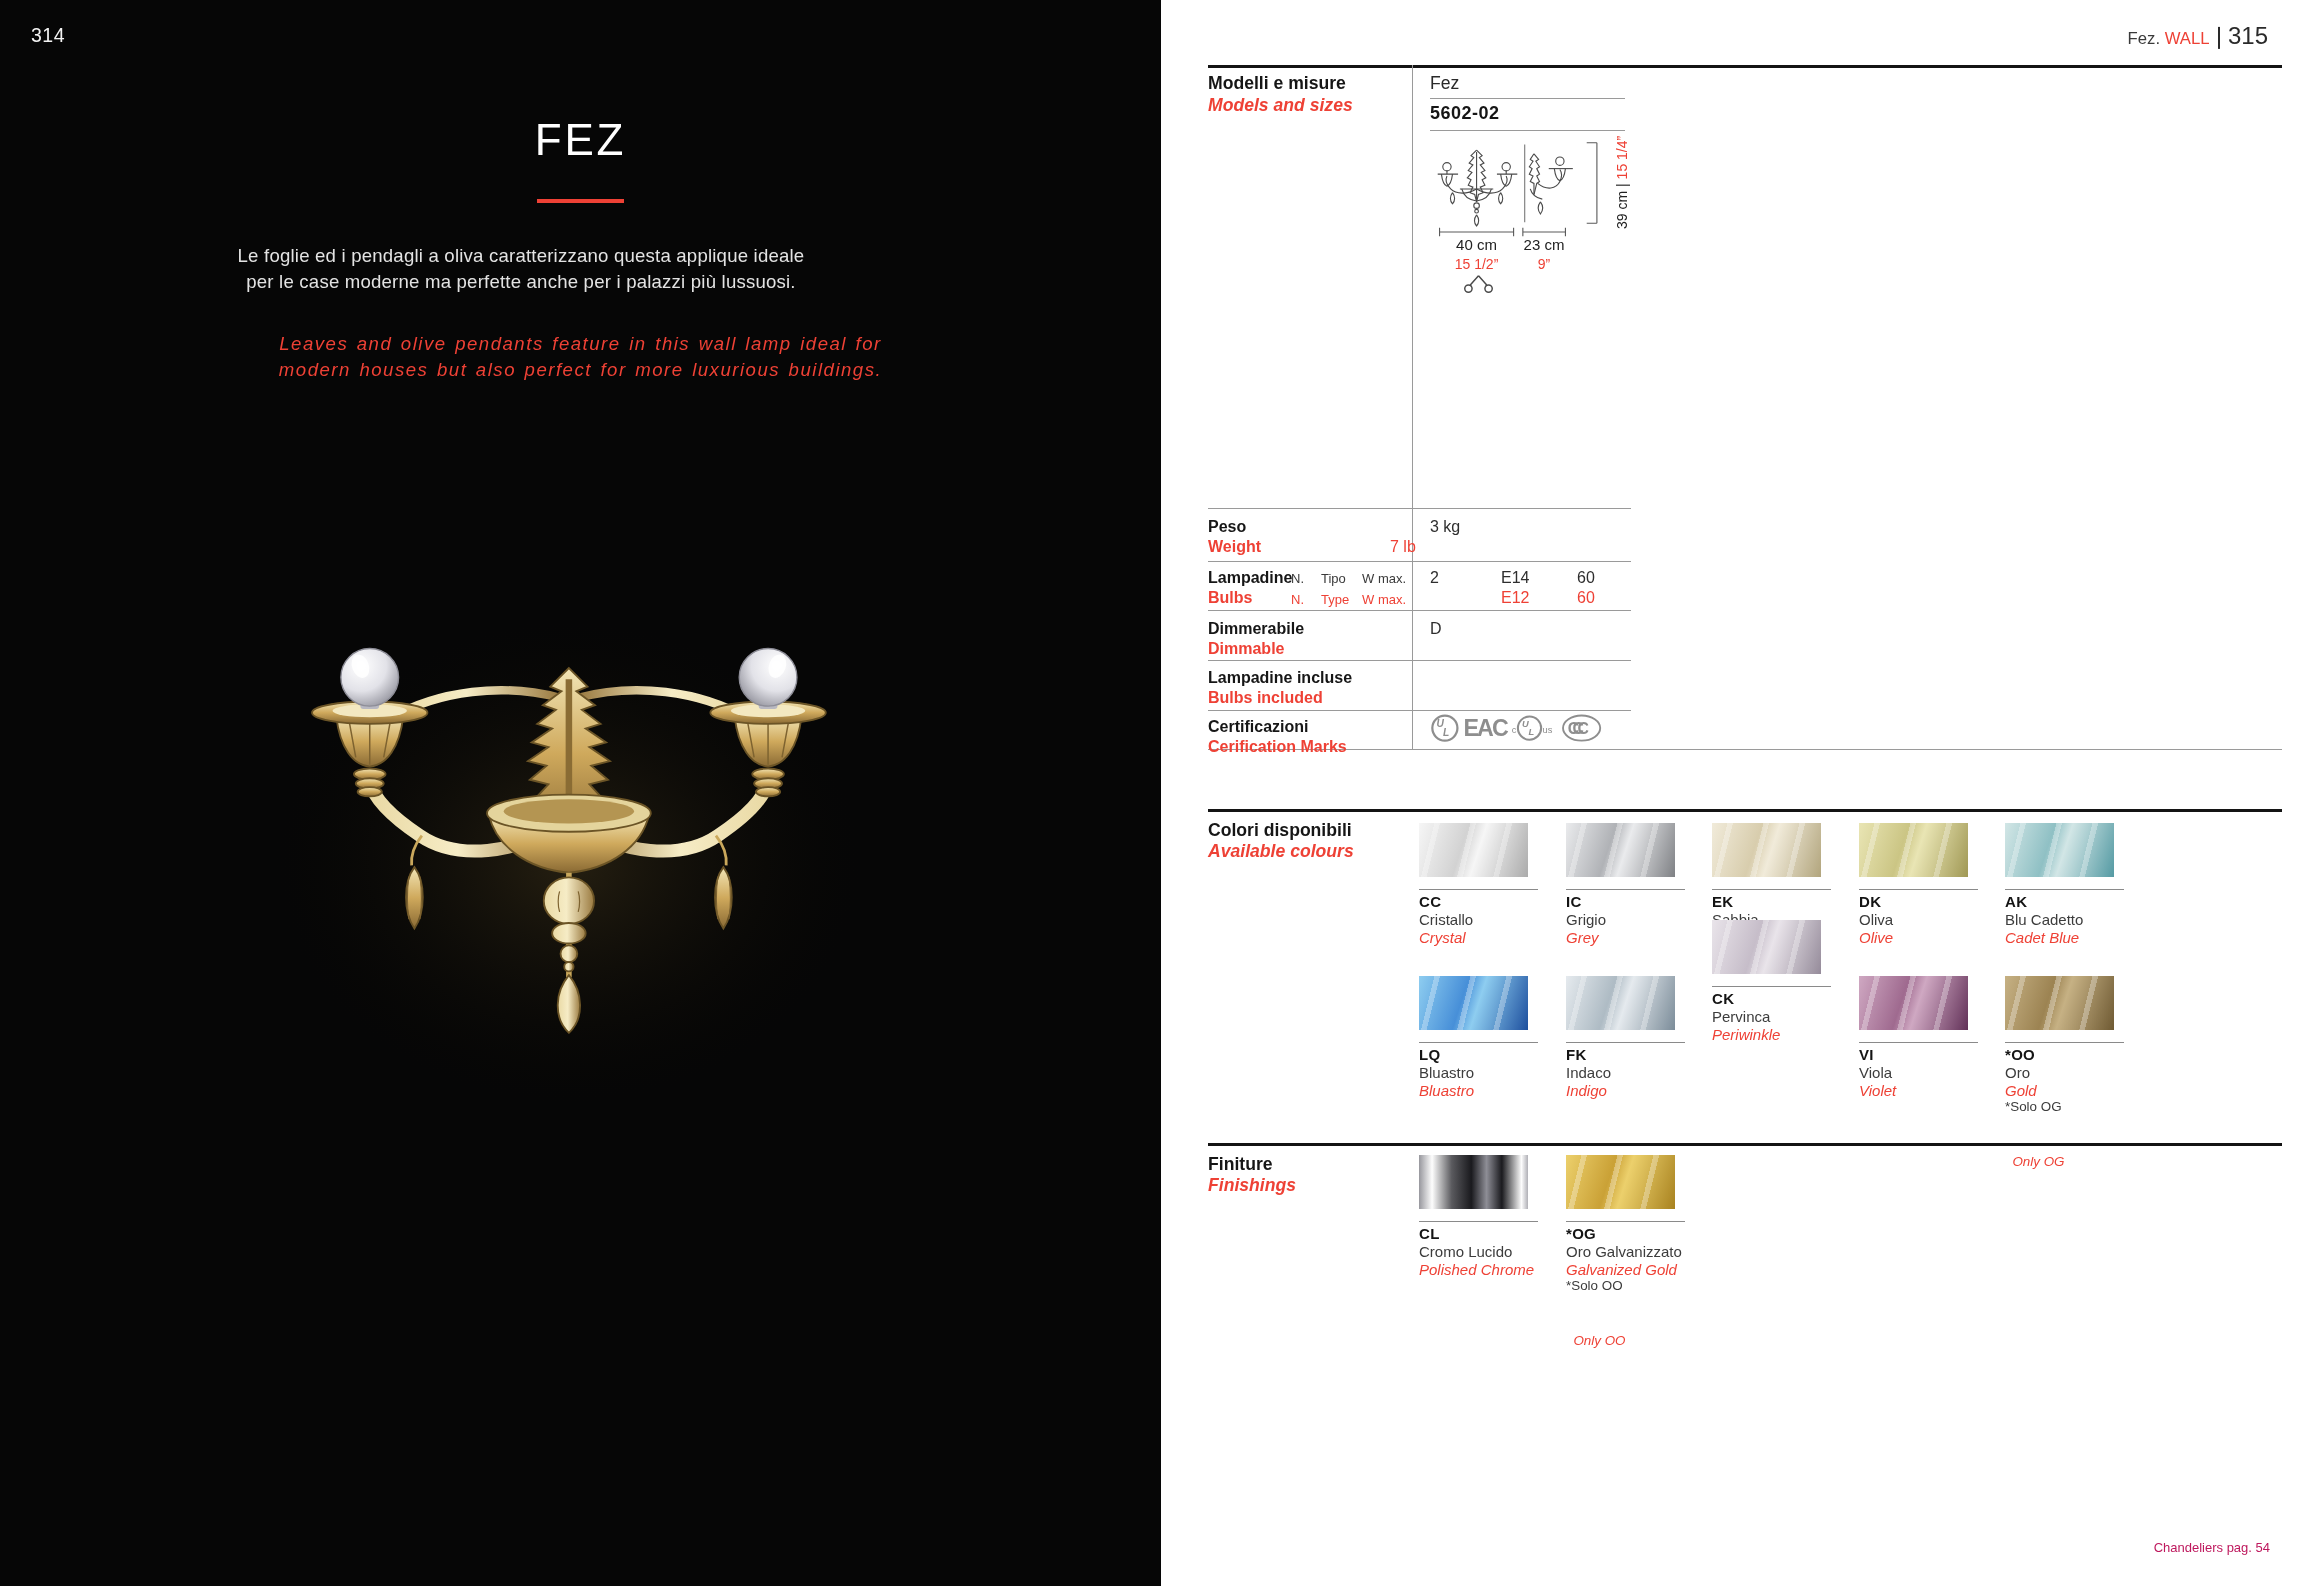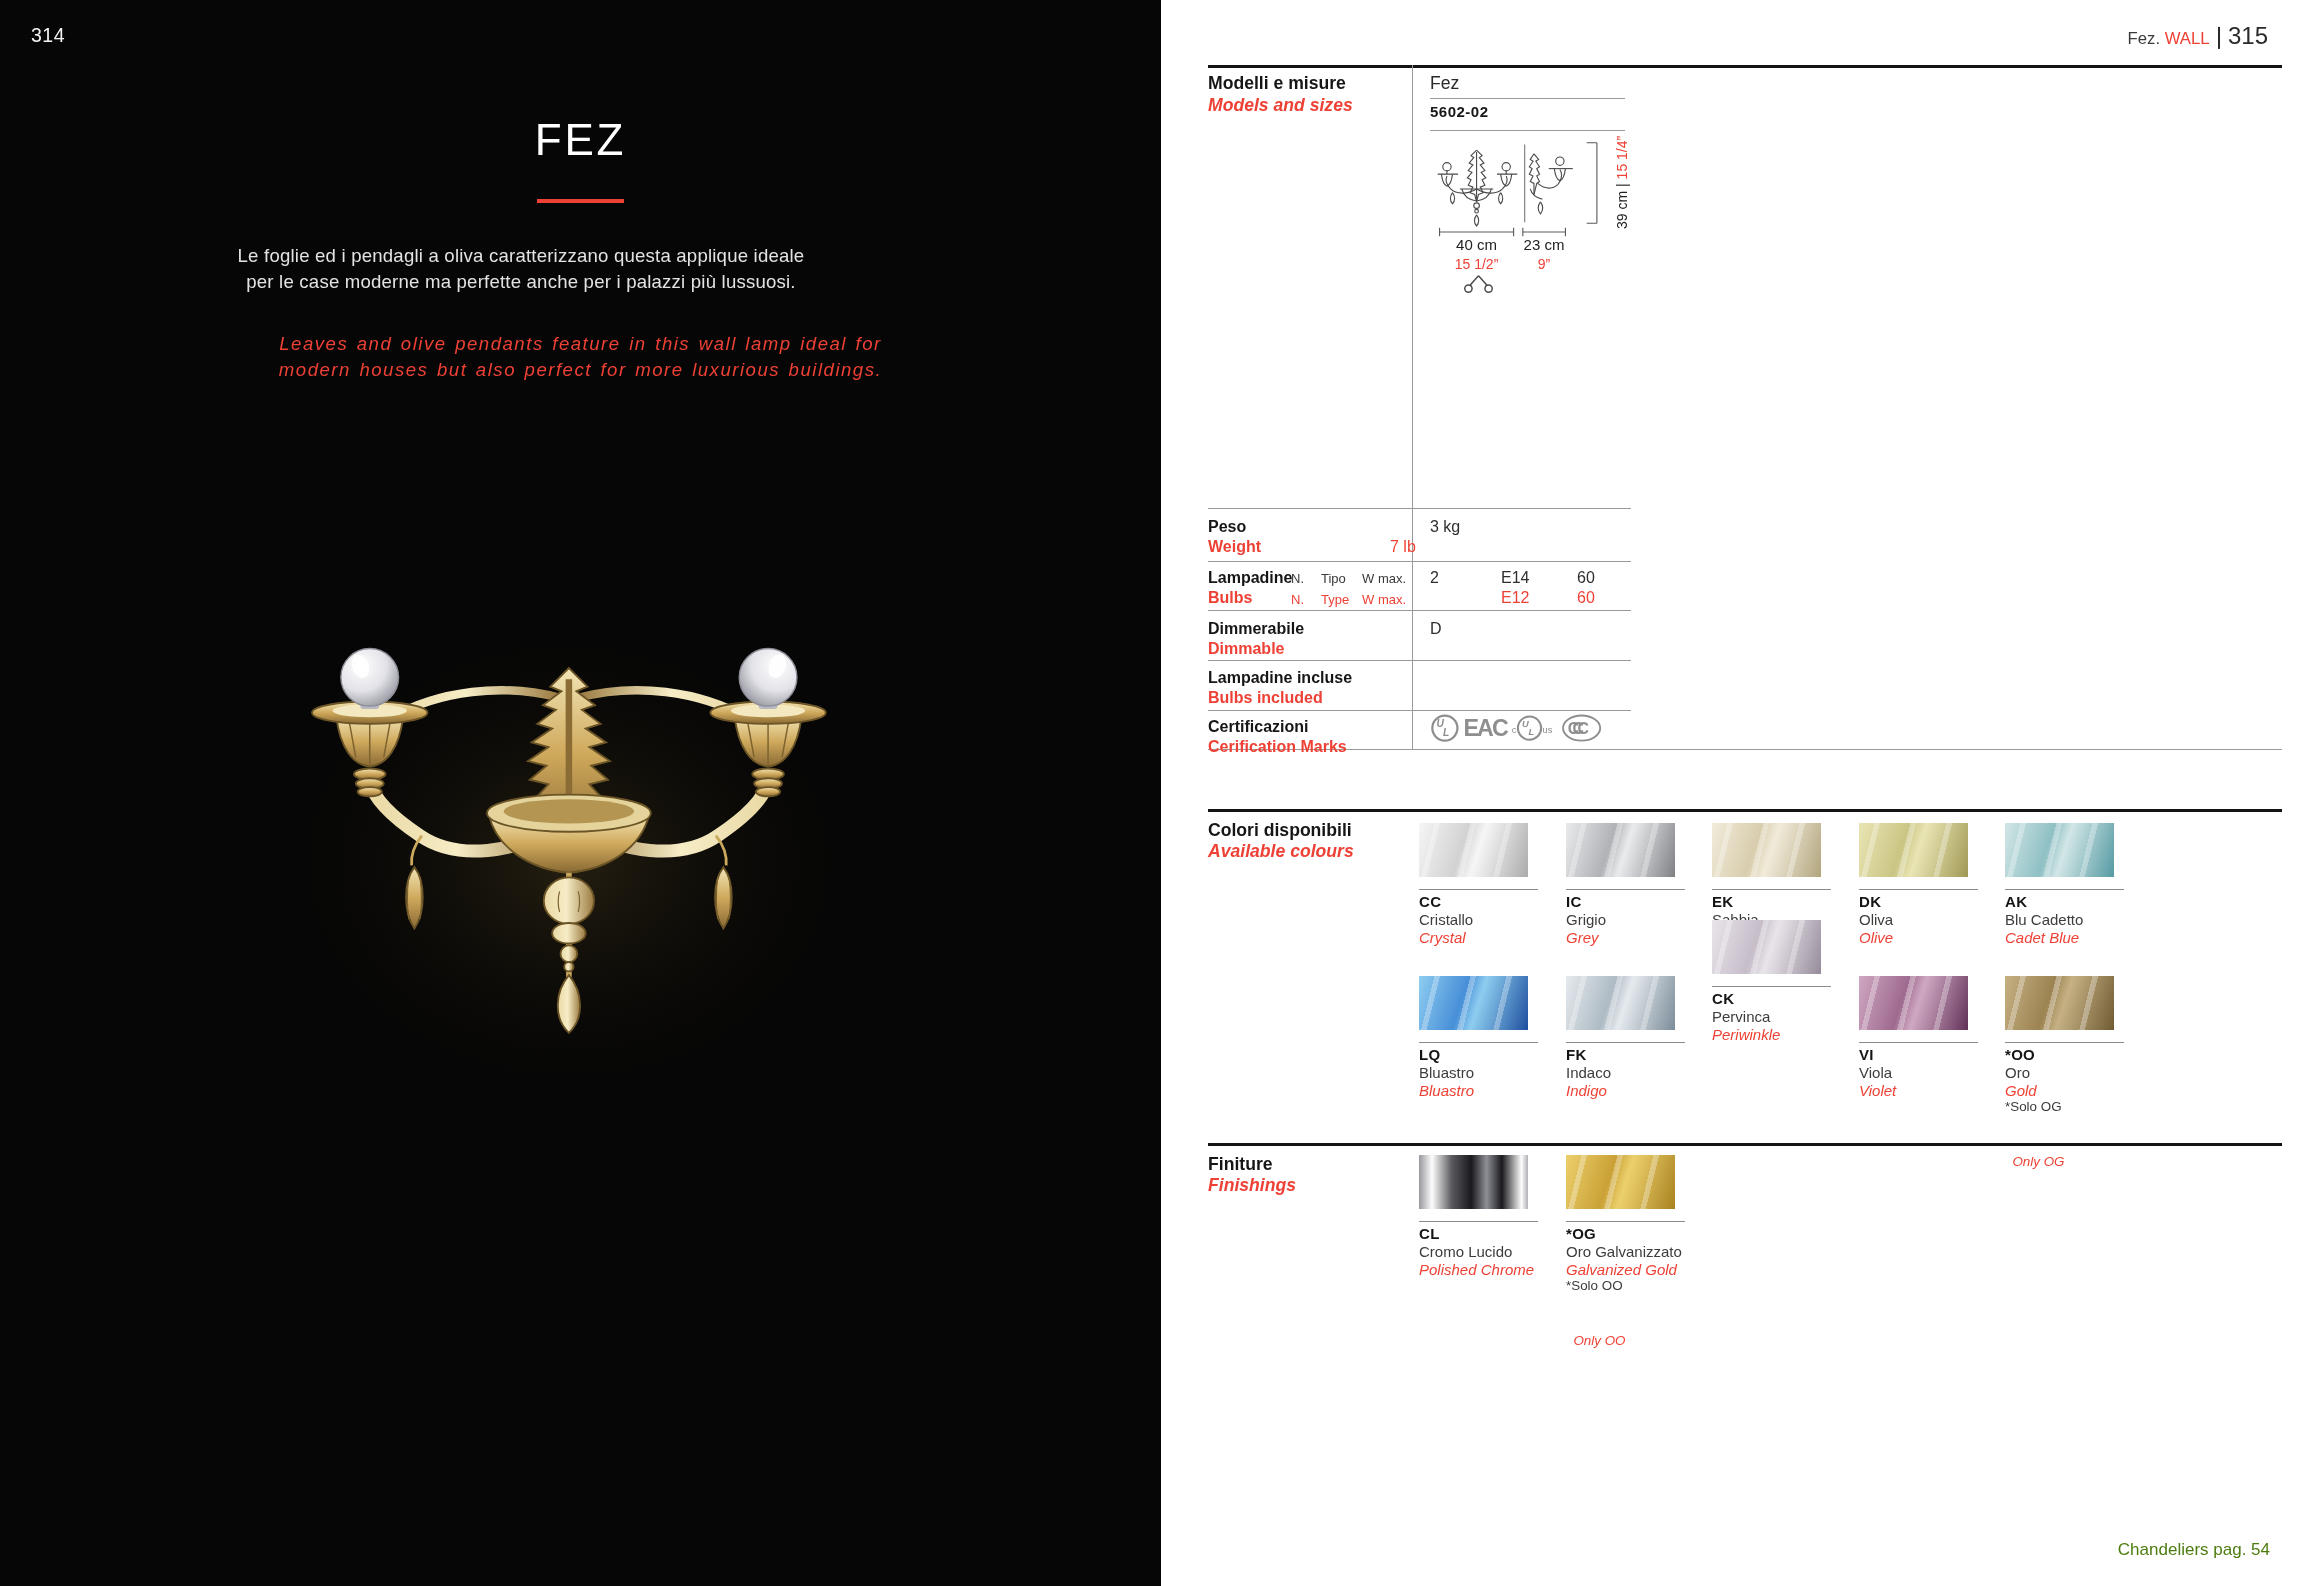--- a/index.html
+++ b/index.html
@@ -21,34 +21,34 @@
   .desc-en{position:absolute;left:0;top:331px;width:1161px;text-align:center;
     font-size:18.6px;line-height:26px;font-style:italic;letter-spacing:1.5px;word-spacing:1.9px;}
   .photo-wrap{position:absolute;left:232px;top:601px;width:698px;height:698px;}
 
   
   .hdr-right{position:absolute;top:22px;right:50px;display:flex;align-items:baseline;}
   .hdr-product{font-size:16.7px;color:#3a3a3a;}
   .hdr-cat{font-size:16.7px;margin-left:4.6px;}
   .hdr-sep{display:inline-block;width:1.9px;height:21.3px;background:#2a2a2a;margin:0 8.3px;align-self:center;transform:translateY(1.9px);}
   .hdr-page{font-size:24px;color:#2a2a2a;}
-  .footer-ref{position:absolute;top:1540px;right:48px;font-size:17px;color:#4d7c0f;}
+  .footer-ref{position:absolute;top:1540px;right:48px;font-size:13px;color:#be185d;}
 
   
   .rule-thick{position:absolute;left:1208px;width:1074px;height:2.8px;background:#141414;}
   .rule-thin-gray{position:absolute;background:#9a9a9a;}
   .vdiv{position:absolute;left:1412px;top:65px;width:0.9px;height:685px;background:#9a9a9a;}
 
   
   .sec-label-it{position:absolute;left:1208px;font-size:17.6px;font-weight:bold;color:#161616;}
   .sec-label-en{position:absolute;left:1208px;font-size:17.6px;font-weight:bold;font-style:italic;}
 
   
   .model-name{position:absolute;left:1430px;top:73px;font-size:17.6px;color:#2a2a2a;}
-  .model-code{position:absolute;left:1430px;top:103px;font-size:15px;font-weight:bold;color:#161616;letter-spacing:0.5px;}
+  .model-code{position:absolute;left:1430px;top:103px;font-size:18px;font-weight:bold;color:#161616;letter-spacing:0.5px;}
   .dim-label{position:absolute;text-align:center;font-size:15px;color:#222;}
   .dim-label-red{position:absolute;text-align:center;font-size:14px;}
   .dim-rot{position:absolute;left:1543px;top:174px;width:158px;height:16.7px;
     transform:rotate(-90deg);text-align:center;font-size:14px;color:#222;white-space:nowrap;}
 
   
   .spec-label-it{position:absolute;left:1208px;font-size:16px;font-weight:bold;color:#161616;}
   .spec-label-en{position:absolute;left:1208px;font-size:16px;font-weight:bold;}
   .spec-sub{position:absolute;font-size:13px;color:#3a3a3a;}
   .spec-val{position:absolute;font-size:16px;color:#2e2e2e;}

